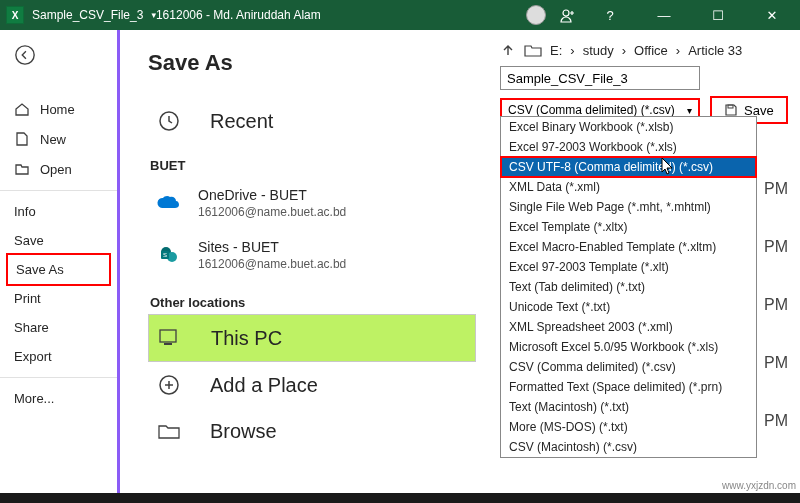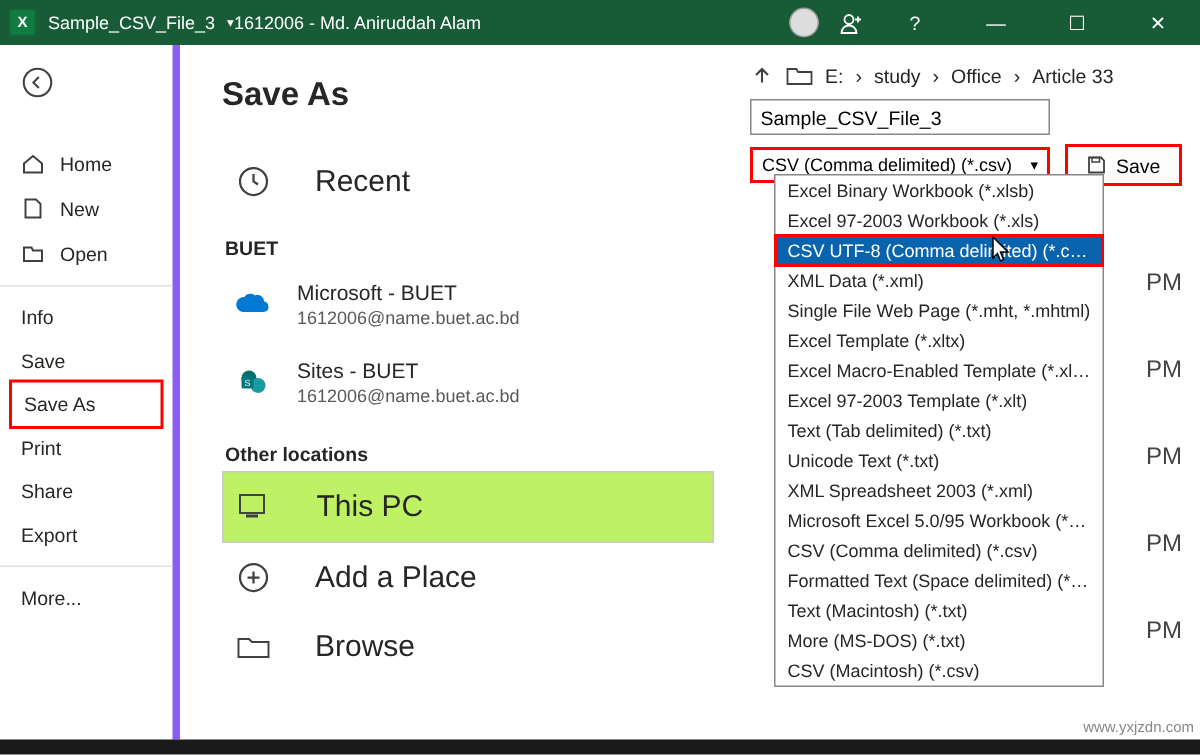--- a/index.html
+++ b/index.html
@@ -10,21 +10,21 @@
 .titlebar .tb-left { display: flex; align-items: center; gap: 8px; padding-left: 6px; }
 .titlebar .xl { width: 18px; height: 18px; background: #107c41; border: 1px solid #0e6b38; display: flex; align-items: center; justify-content: center; font-size: 10px; font-weight: bold; }
 .titlebar .filename { font-size: 12px; }
 .titlebar .center { flex: 1; text-align: left; }
 .titlebar .tb-right { display: flex; align-items: center; gap: 14px; padding-right: 8px; }
 .titlebar .avatar { width: 20px; height: 20px; border-radius: 50%; background: #ddd; border: 1px solid #999;}
 .titlebar .ctl { width: 40px; text-align: center; font-size: 13px; cursor: default; }
 
 
 .body { display: flex; height: calc(100% - 30px - 10px); }
-.sidebar { width: 120px; border-right: 5px solid #8b5cf6; padding-top: 10px; display: flex; flex-direction: column; }
+.sidebar { width: 120px; border-right: 3px solid #8b5cf6; padding-top: 10px; display: flex; flex-direction: column; }
 .backbtn { width: 30px; height: 30px; display: flex; align-items: center; justify-content: center; margin: 0 0 24px 10px; }
 .side-item { display: flex; align-items: center; gap: 10px; padding: 7px 14px; font-size: 13px; color: #262626; cursor: default; }
 .side-item .ico { width: 16px; height: 16px; display: flex; align-items: center; justify-content: center; color: #404040; }
 .side-hr { height: 1px; background: #e1e1e1; margin: 6px 0; }
 .side-item.saveassel { border: 2px solid #ff0000; margin: -2px 6px -2px 6px; padding: 7px 8px; }
 .redbox { border: 2px solid #ff0000 !important; }
 
 
 .main { width: 370px; padding: 20px 14px 0 28px; }
 .h1 { font-size: 22px; font-weight: 600; color: #262626; margin-bottom: 22px; }
@@ -36,21 +36,21 @@
 .section-h { font-size: 13px; font-weight: 700; color: #262626; margin: 14px 0 4px 2px; }
 .loc-ico { width: 26px; height: 26px; display: flex; align-items: center; justify-content: center; color: #404040; }
 
 
 .rcol { flex: 1; padding: 12px 10px 0 10px; position: relative; }
 .path-row { display: flex; align-items: center; gap: 8px; font-size: 13px; color: #262626; margin-bottom: 8px; }
 .fname-input { width: 200px; height: 24px; font-size: 13px; padding: 2px 6px; border: 1px solid #888; }
 .fmt-row { display: flex; align-items: center; gap: 10px; margin-top: 6px; }
 .fmt-select { width: 200px; height: 24px; font-size: 12px; padding: 2px 6px; border: 1px solid #888; background: #fff; display:flex; align-items:center; justify-content:space-between;}
 .save-btn { height: 28px; padding: 0 12px; font-size: 13px; border: 1px solid #888; background: #fdfdfd; display: flex; align-items: center; gap: 6px; }
-.dropdown { position: absolute; left: 10px; top: 86px; width: 220px; background: #fff; border: 1px solid #888; font-size: 12px; max-height: 400px; overflow: visible; margin-left: 16px; }
+.dropdown { position: absolute; left: 10px; top: 86px; width: 257px; background: #fff; border: 1px solid #888; font-size: 12px; max-height: 400px; overflow: visible; }
 .dd-item { padding: 3px 8px; color: #262626; white-space: nowrap; overflow: hidden; text-overflow: ellipsis; }
 .dd-item.sel { background: #0a64ad; color: #fff; }
 .dd-item.sel.redbox2 { outline: 2px solid #ff0000; outline-offset: -1px; }
 .rcol .pm-col { position: absolute; right: 12px; top: 150px; display: flex; flex-direction: column; gap: 40px; font-size: 16px; color: #444; }
 
 
 .taskbar { position: absolute; left: 0; bottom: 0; width: 100%; height: 10px; background: #1a1a1a; }
 .watermark { position: absolute; right: 4px; bottom: 12px; font-size: 10px; color: #888; }
 
 svg { display: block; }
@@ -152,21 +152,21 @@
 
     <div class="section-h">BUET</div>
 
     <div class="loc-row">
       <span class="loc-ico">
           <svg width="26" height="18" viewBox="0 0 26 18">
             <path d="M6 14a5 5 0 0 1 1-10c1-2 5-3 7-1 3-1 6 1 6 4 2 0 3 2 3 4 0 2-2 3-4 3H6z" fill="#0078d4"></path>
           </svg>
         </span>
       <span class="textcol">
-        <span>Microsoft - BUET</span>
+        <span>OneDrive - BUET</span>
         <span class="sub">1612006@name.buet.ac.bd</span>
       </span>
     </div>
 
     <div class="loc-row">
       <span class="loc-ico">
           <svg width="22" height="22" viewBox="0 0 22 22">
             <circle cx="8" cy="8" r="5" fill="#036c70"></circle>
             <circle cx="14" cy="13" r="5" fill="#1a9ba1"></circle>
             <rect x="3" y="7" width="8" height="8" rx="1" fill="#03787c"></rect>

